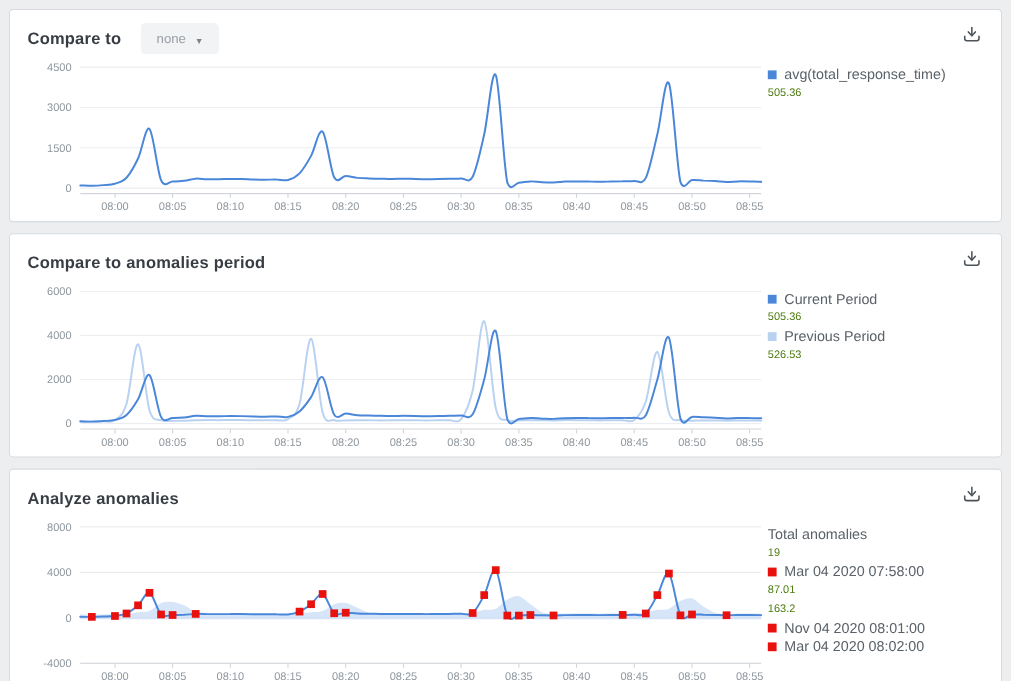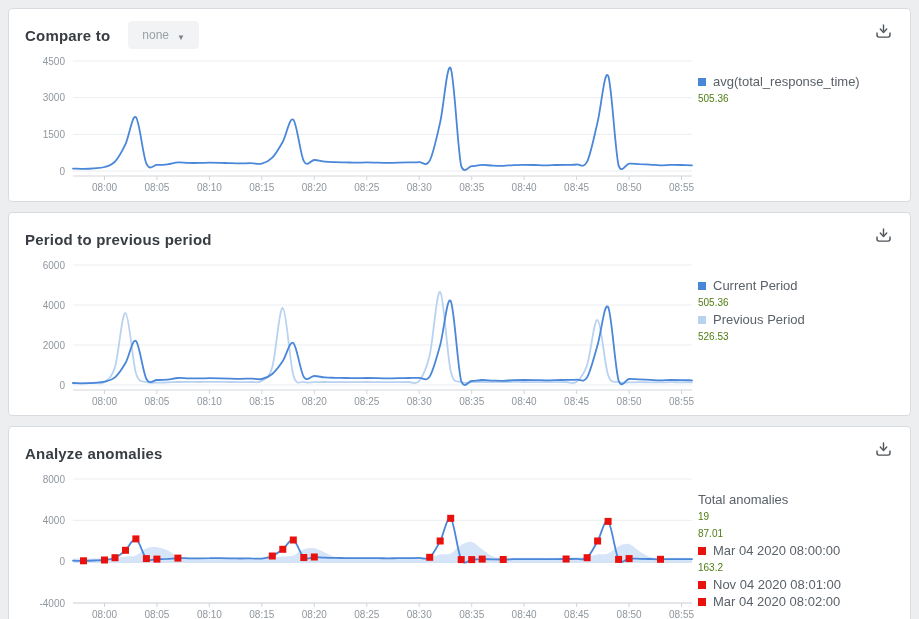--- a/index.html
+++ b/index.html
@@ -27,21 +27,21 @@
     cursor:pointer; font-family:inherit;
   }
   .caret{ font-size:8px; color:#7c8288; line-height:1; }
   .panel-aside{
     width:212px; flex:0 0 212px;
     padding:14px 18px 10px 0;
     display:flex; flex-direction:column; align-items:flex-end;
     border-left:0;
   }
   .dl-btn{ background:none; border:none; padding:0; cursor:pointer; height:18px; }
-  .legend{ width:100%; margin-top:32px; }
+  .legend{ width:100%; margin-top:18px; }
   .leg-label{ display:flex; align-items:center; gap:7px; font-size:13px; color:#5a6168; line-height:17px; }
   .swatch{ width:8px; height:8px; flex:0 0 8px; display:inline-block; }
   .leg-value{ font-size:10px; font-weight:normal; color:#4d7c0f; line-height:17px; }
   .chart-box svg{ display:block; }
 </style>
 </head>
 <body>
 
 <section class="panel">
   <div class="panel-main">
@@ -105,21 +105,21 @@
           <span>avg(total_response_time)</span>
         </div>
         <div class="leg-value">505.36</div>
       </div>
   </aside>
 </section>
 
 <section class="panel">
   <div class="panel-main">
     <div class="panel-header">
-      <h2 class="panel-title">Period to previous period</h2>
+      <h2 class="panel-title">Compare to anomalies period</h2>
     </div>
     <div class="chart-box" id="chart-1">
         <svg width="677" height="150">
           <line x1="48" x2="667" y1="126.0" y2="126.0" stroke="#ebedf0" stroke-width="1"></line>
           <text x="40" y="129.5" text-anchor="end" fill="#8f979e" font-size="10">0</text>
           <line x1="48" x2="667" y1="86.0" y2="86.0" stroke="#ebedf0" stroke-width="1"></line>
           <text x="40" y="89.5" text-anchor="end" fill="#8f979e" font-size="10">2000</text>
           <line x1="48" x2="667" y1="46.0" y2="46.0" stroke="#ebedf0" stroke-width="1"></line>
           <text x="40" y="49.5" text-anchor="end" fill="#8f979e" font-size="10">4000</text>
           <line x1="48" x2="667" y1="6.0" y2="6.0" stroke="#ebedf0" stroke-width="1"></line>
@@ -255,25 +255,25 @@
             <path d="M8.5 1.5 v7"></path>
             <path d="M5.3 6 L8.5 9.6 L11.7 6" stroke-linejoin="round" stroke-linecap="round"></path>
             <path d="M2 9.5 v2.6 a2 2 0 0 0 2 2 h9 a2 2 0 0 0 2 -2 v-2.6"></path>
           </g>
         </svg></button>
     <div class="legend" id="legend-2">
         <div class="leg-label">
           <span>Total anomalies</span>
         </div>
         <div class="leg-value">19</div>
+        <div class="leg-label">
+          <span class="swatch" style="background: rgb(232, 17, 13);"></span>
+          <span>Mar 04 2020 07:58:00</span>
+        </div>
         <div class="leg-value">87.01</div>
-        <div class="leg-label">
-          <span class="swatch" style="background: rgb(232, 17, 13);"></span>
-          <span>Mar 04 2020 08:00:00</span>
-        </div>
         <div class="leg-value">163.2</div>
         <div class="leg-label">
           <span class="swatch" style="background: rgb(232, 17, 13);"></span>
           <span>Nov 04 2020 08:01:00</span>
         </div>
         <div class="leg-label">
           <span class="swatch" style="background: rgb(232, 17, 13);"></span>
           <span>Mar 04 2020 08:02:00</span>
         </div>
       </div>

